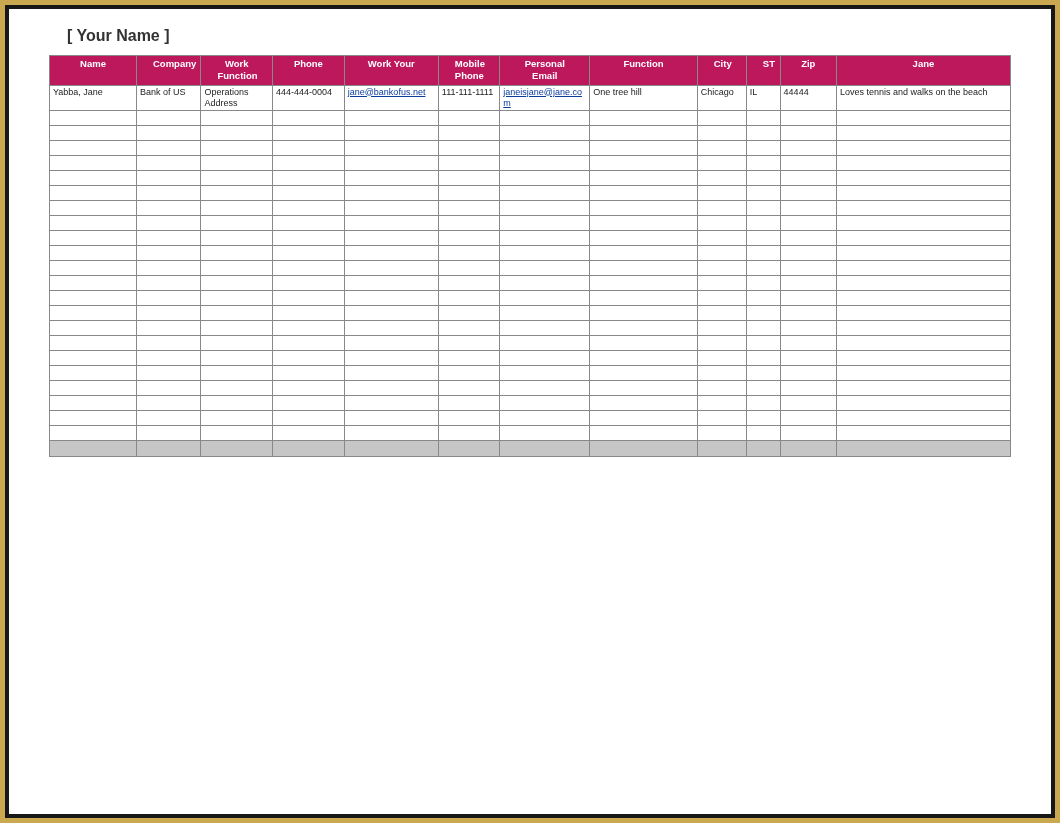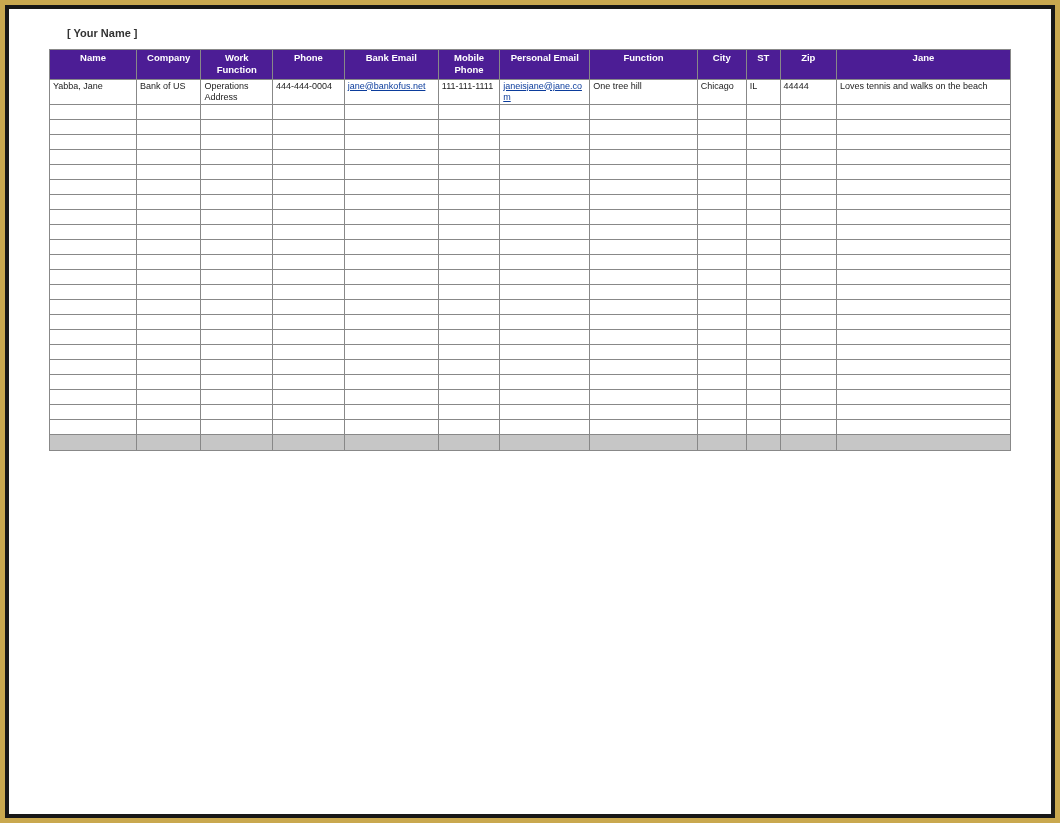--- a/index.html
+++ b/index.html
@@ -31,38 +31,38 @@
     margin-bottom: 10px;
   }
   .title {
     font-size: 20px;
     letter-spacing: 3px;
     color: #7d8fb5;
     font-weight: 600;
     margin-left: 18px;
   }
   .subtitle {
-    font-size: 11px;
+    font-size: 16px;
     color: #333;
     font-weight: 700;
     margin: 4px 0 10px 18px;
   }
   table.contacts {
     border-collapse: collapse;
     width: 100%;
     table-layout: fixed;
     font-size: 9px;
     color: #222;
   }
   table.contacts thead th {
-    background: #4c1d95;
+    background: #be185d;
     color: #ffffff;
     font-weight: 700;
     text-align: center;
-    padding: 2px 2px;
+    padding: 2px 16px;
     border: 1px solid #888;
     font-size: 9.5px;
     line-height: 1.3;
     vertical-align: top;
   }
   table.contacts td {
     border: 1px solid #888;
     height: 15px;
     padding: 1px 3px;
     vertical-align: top;
@@ -123,21 +123,21 @@
           <col class="c-st">
           <col class="c-zip">
           <col class="c-notes">
       </colgroup>
       <thead>
         <tr>
           <th>Name</th>
           <th>Company</th>
           <th><span>Work<br>Function</span></th>
           <th>Phone</th>
-          <th>Bank Email</th>
+          <th>Work Your</th>
           <th><span>Mobile<br>Phone</span></th>
           <th>Personal Email</th>
           <th>Function</th>
           <th>City</th>
           <th>ST</th>
           <th>Zip</th>
           <th>Jane</th>
         </tr>
       </thead>
       <tbody id="tbody">

